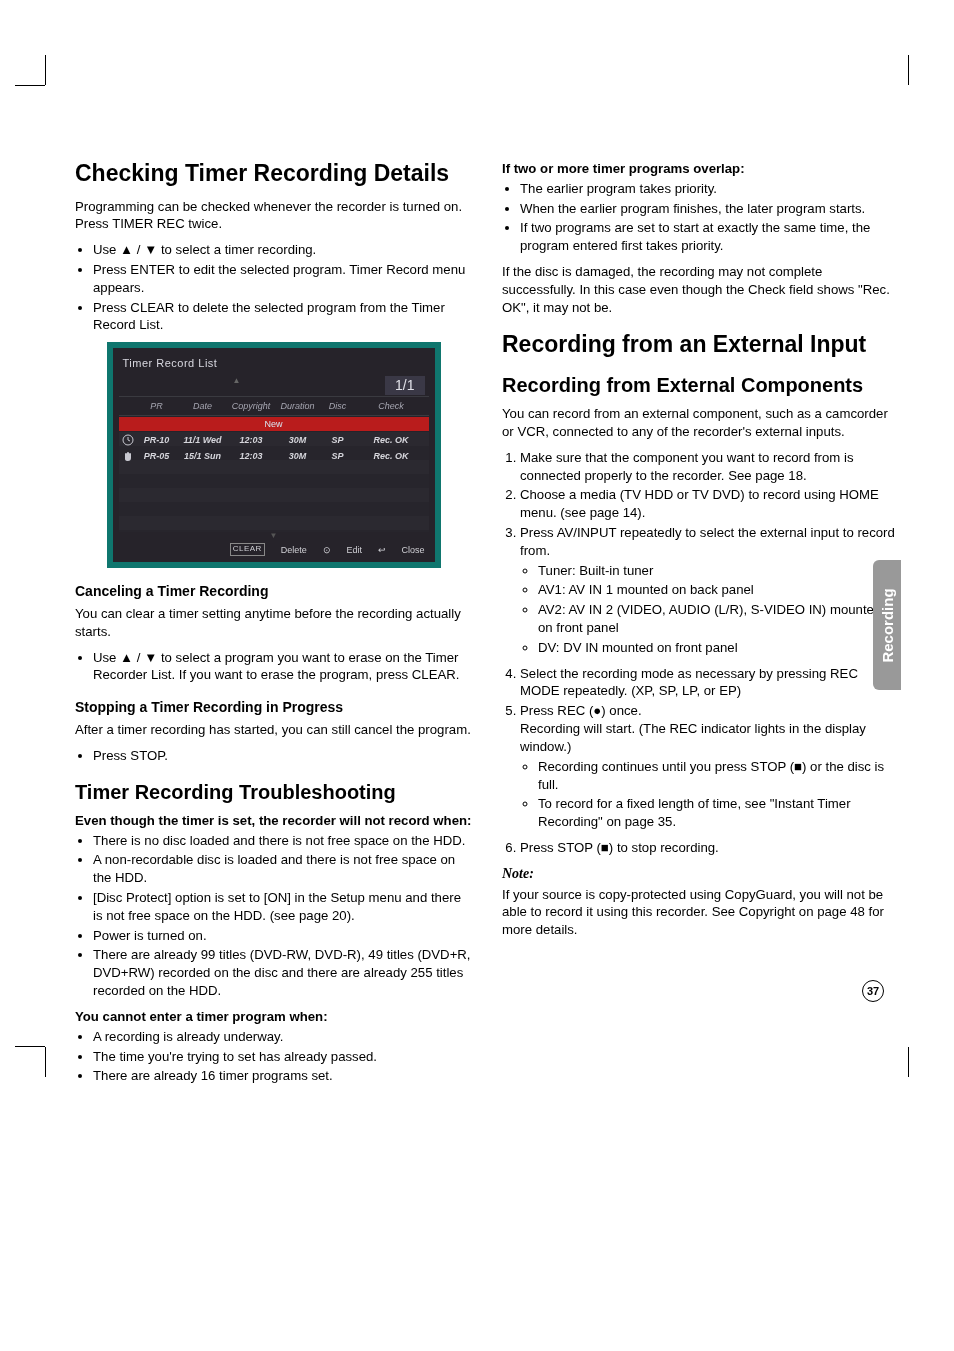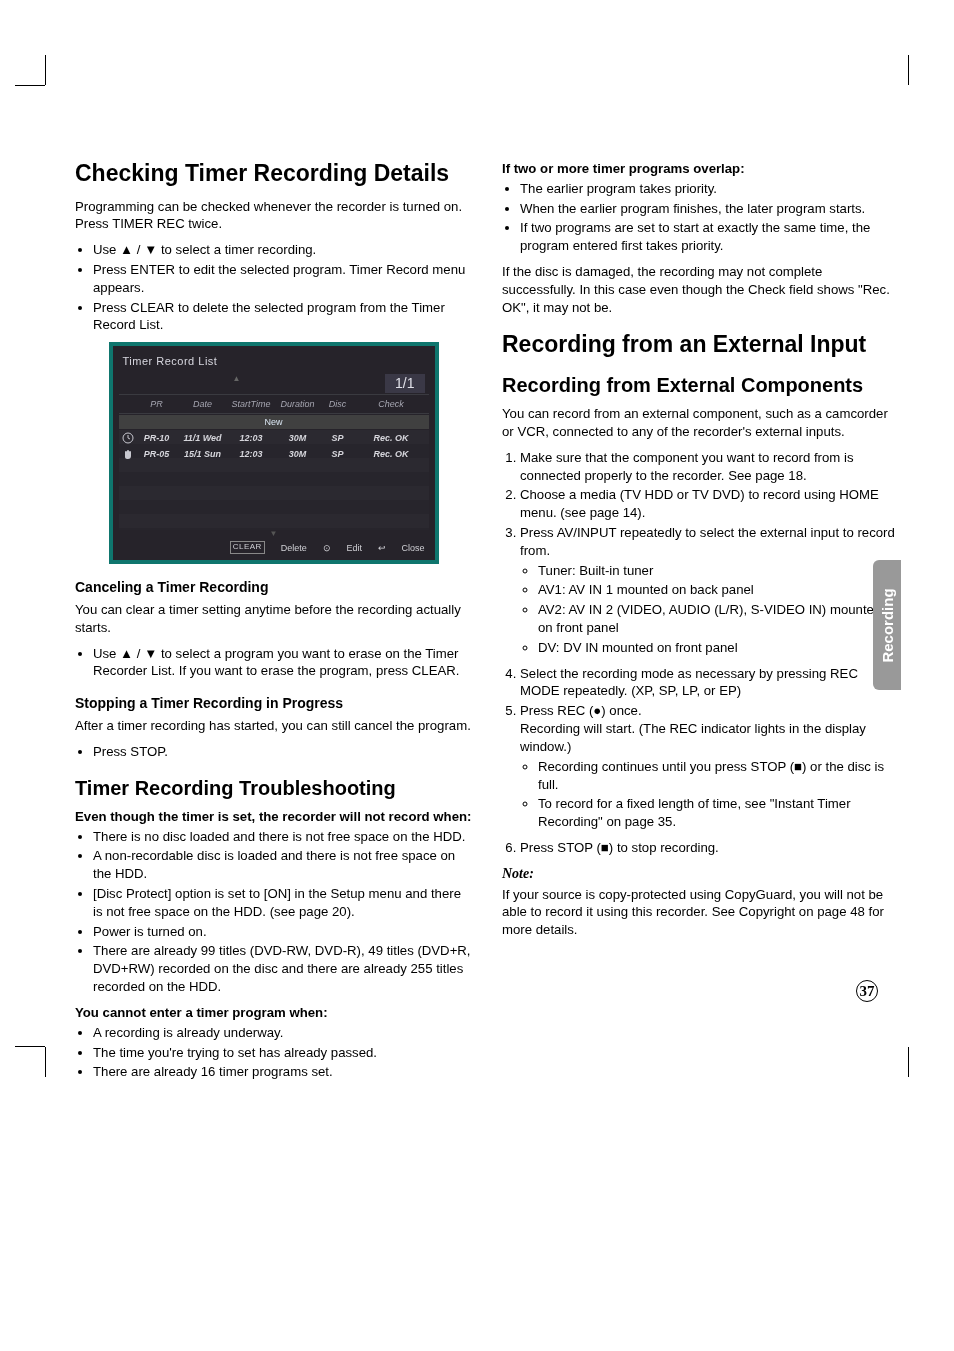--- a/index.html
+++ b/index.html
@@ -76,39 +76,38 @@
     display: flex;
     align-items: center;
     justify-content: center;
   }
   .side-tab span {
     transform: rotate(-90deg);
     white-space: nowrap;
   }
   .page-num {
     position: absolute;
-    right: 76px;
+    right: 70px;
     bottom: 130px;
     width: 20px;
     height: 20px;
     border: 1.5px solid #000;
     border-radius: 50%;
-    font-size: 15px;
+    font-size: 11px;
     font-weight: bold;
     display: flex;
     align-items: center;
     justify-content: center;
-    font-family: Liberation Serif, serif;
   }
   
   .trl {
     width: 310px;
     margin: 8px auto 14px auto;
     background: #26232a;
-    border: 4px solid #0f766e;
+    border: 6px solid #0f766e;
     padding: 6px;
     font-size: 9px;
     color: #cfcfd4;
   }
   .trl-title {
     font-size: 11px;
     color: #d8d8e0;
     margin: 2px 4px 4px 4px;
     letter-spacing: .5px;
   }
@@ -134,21 +133,21 @@
   .trl-head div, .trl-row div { text-align: center; font-style: italic; }
   .c-ic { flex: 0 0 18px; }
   .c-pr { flex: 0 0 40px; }
   .c-dt { flex: 0 0 52px; }
   .c-st { flex: 0 0 45px; }
   .c-du { flex: 0 0 48px; }
   .c-md { flex: 0 0 32px; }
   .c-ck { flex: 1; }
   .trl-new {
     text-align: center;
-    background: #404040;
+    background: #b91c1c;
     color: #d8e4f0;
     font-size: 9px;
     padding: 1px 0;
     margin: 1px 0;
   }
   .trl-row {
     display: flex;
     align-items: center;
     padding: 2px 0;
     color: #d6d6dc;
@@ -209,21 +208,21 @@
       <div class="trl">
         <div class="trl-title">Timer Record List</div>
         <div class="trl-top">
           <span style="color:#666;font-size:8px;margin-right:auto;margin-left:110px;">▲</span>
           <div class="trl-pg">1/1</div>
         </div>
         <div class="trl-head">
           <div class="c-ic"></div>
           <div class="c-pr">PR</div>
           <div class="c-dt">Date</div>
-          <div class="c-st">StartTime</div>
+          <div class="c-st">Copyright</div>
           <div class="c-du">Duration</div>
           <div class="c-md">Disc</div>
           <div class="c-ck">Check</div>
         </div>
         <div class="trl-new">New</div>
         <div class="trl-body">
           <div class="trl-row">
             <div class="c-ic">
               <svg width="12" height="12" viewBox="0 0 12 12">
                   <circle cx="6" cy="6" r="5" fill="none" stroke="#c8c8d0" stroke-width="1"></circle>

